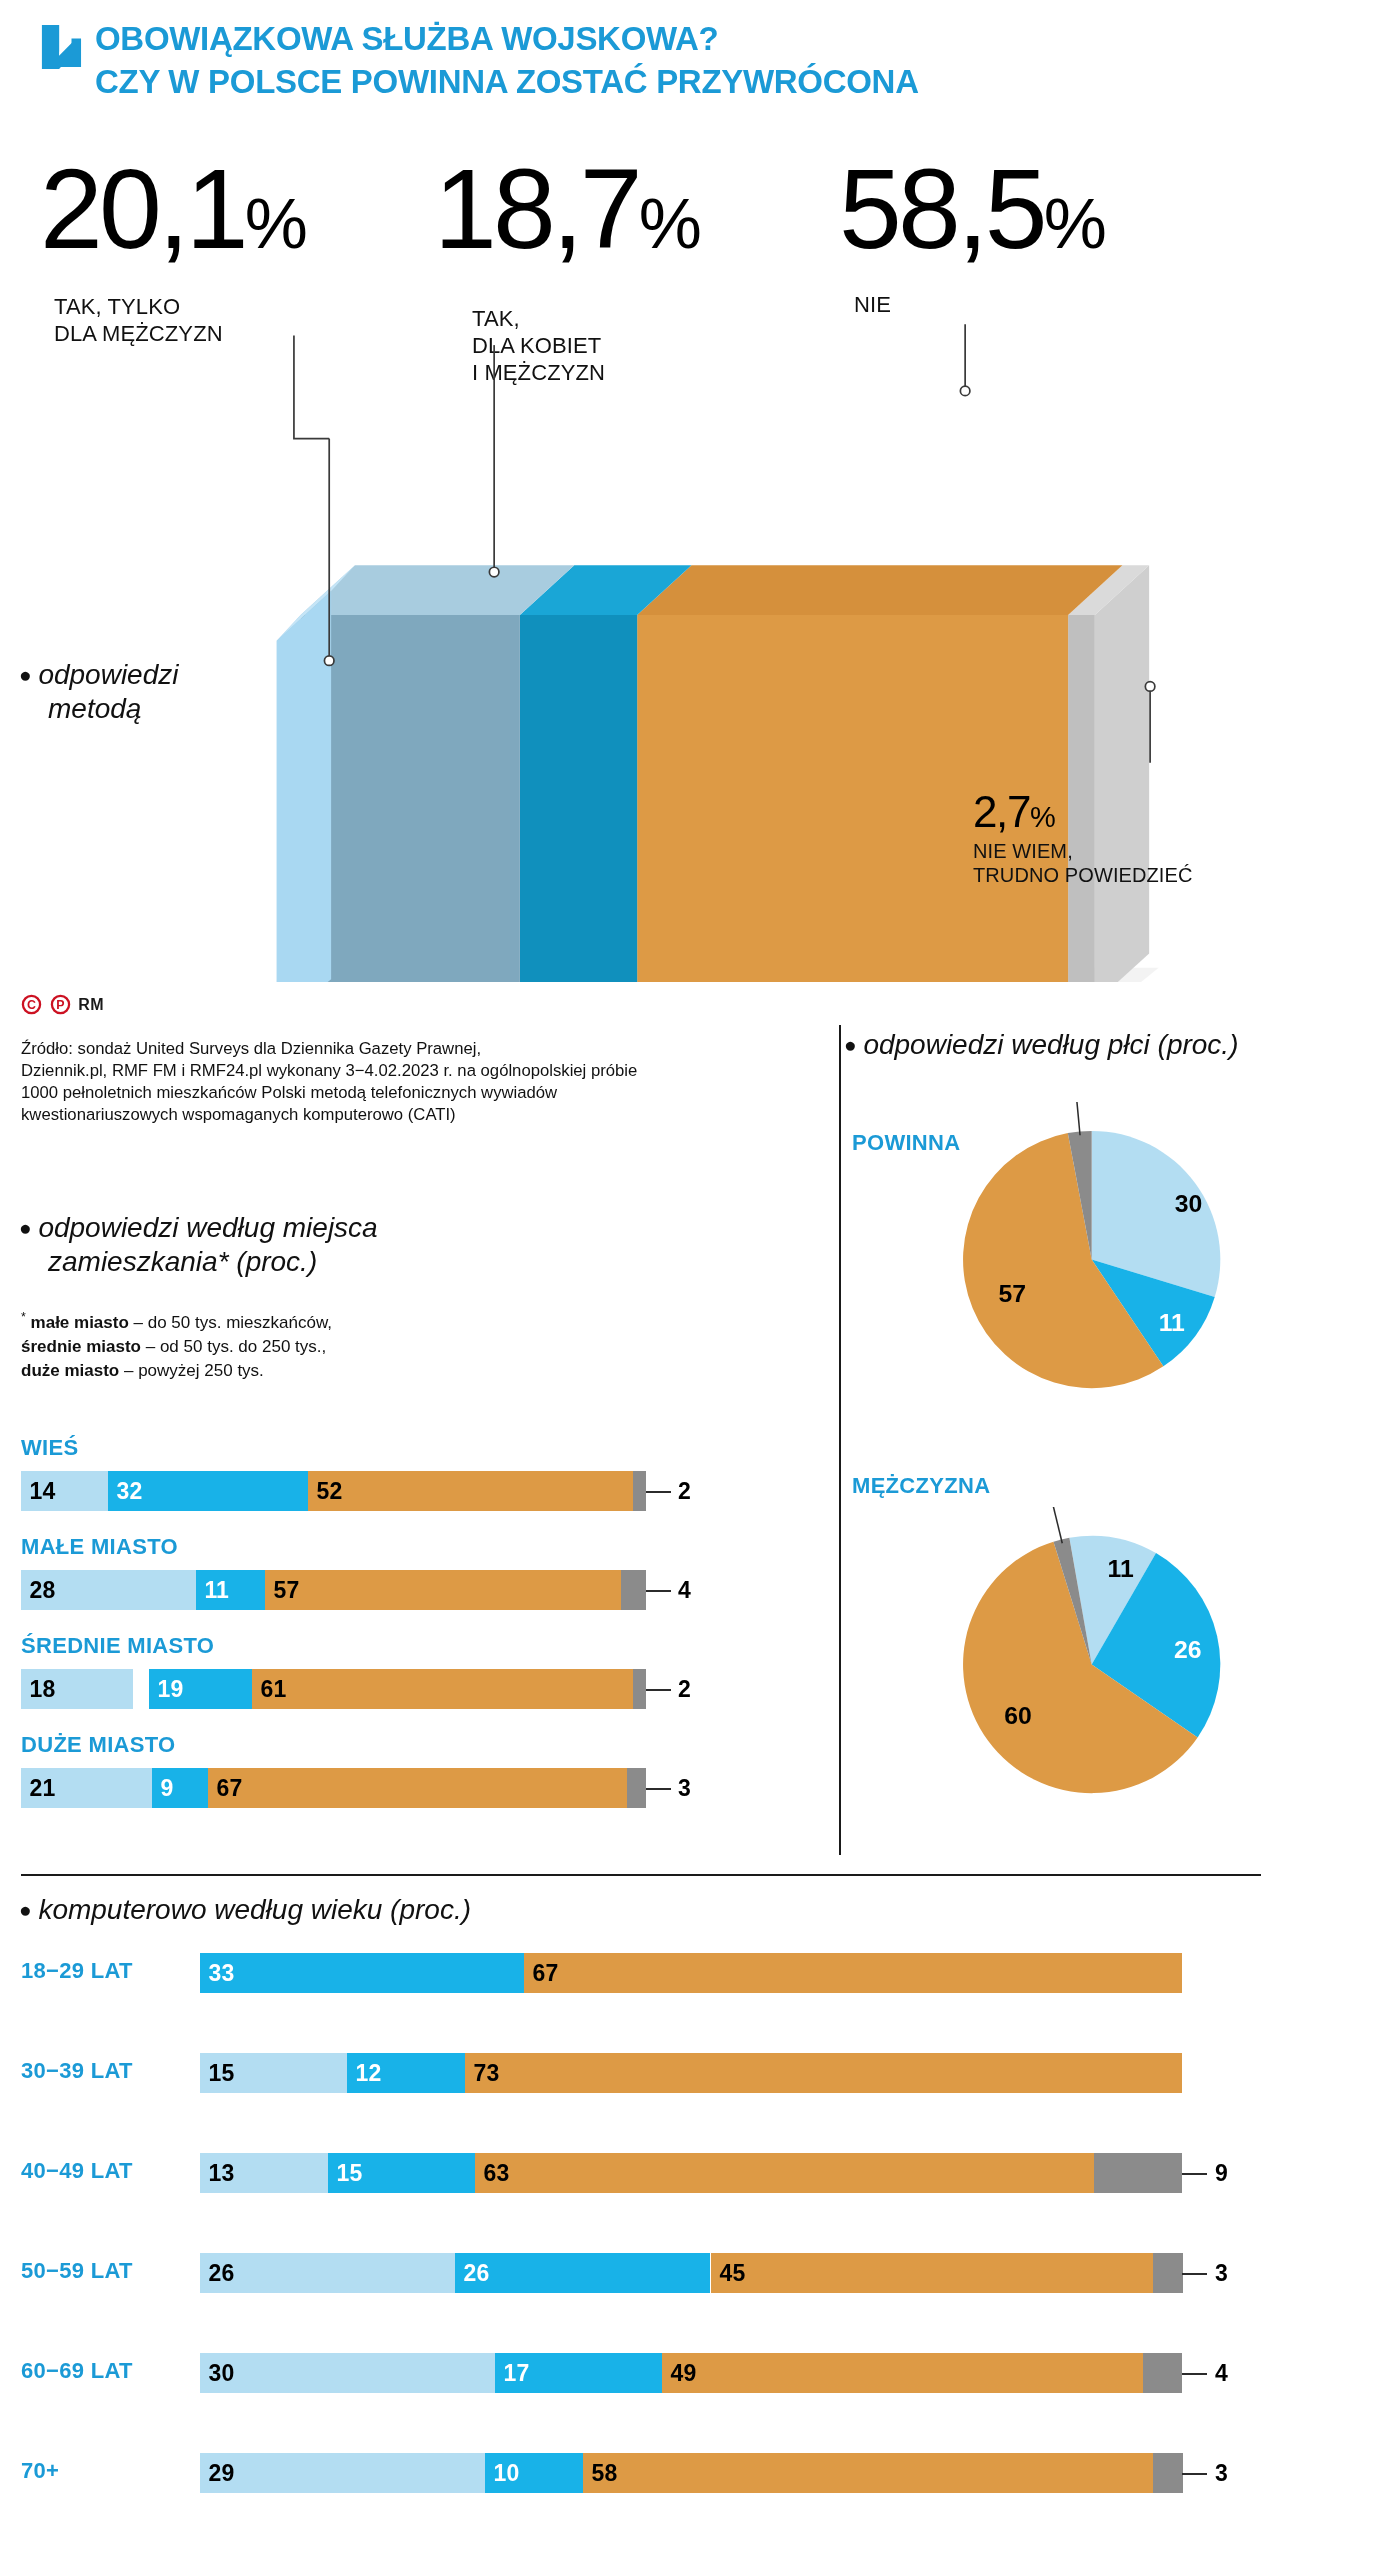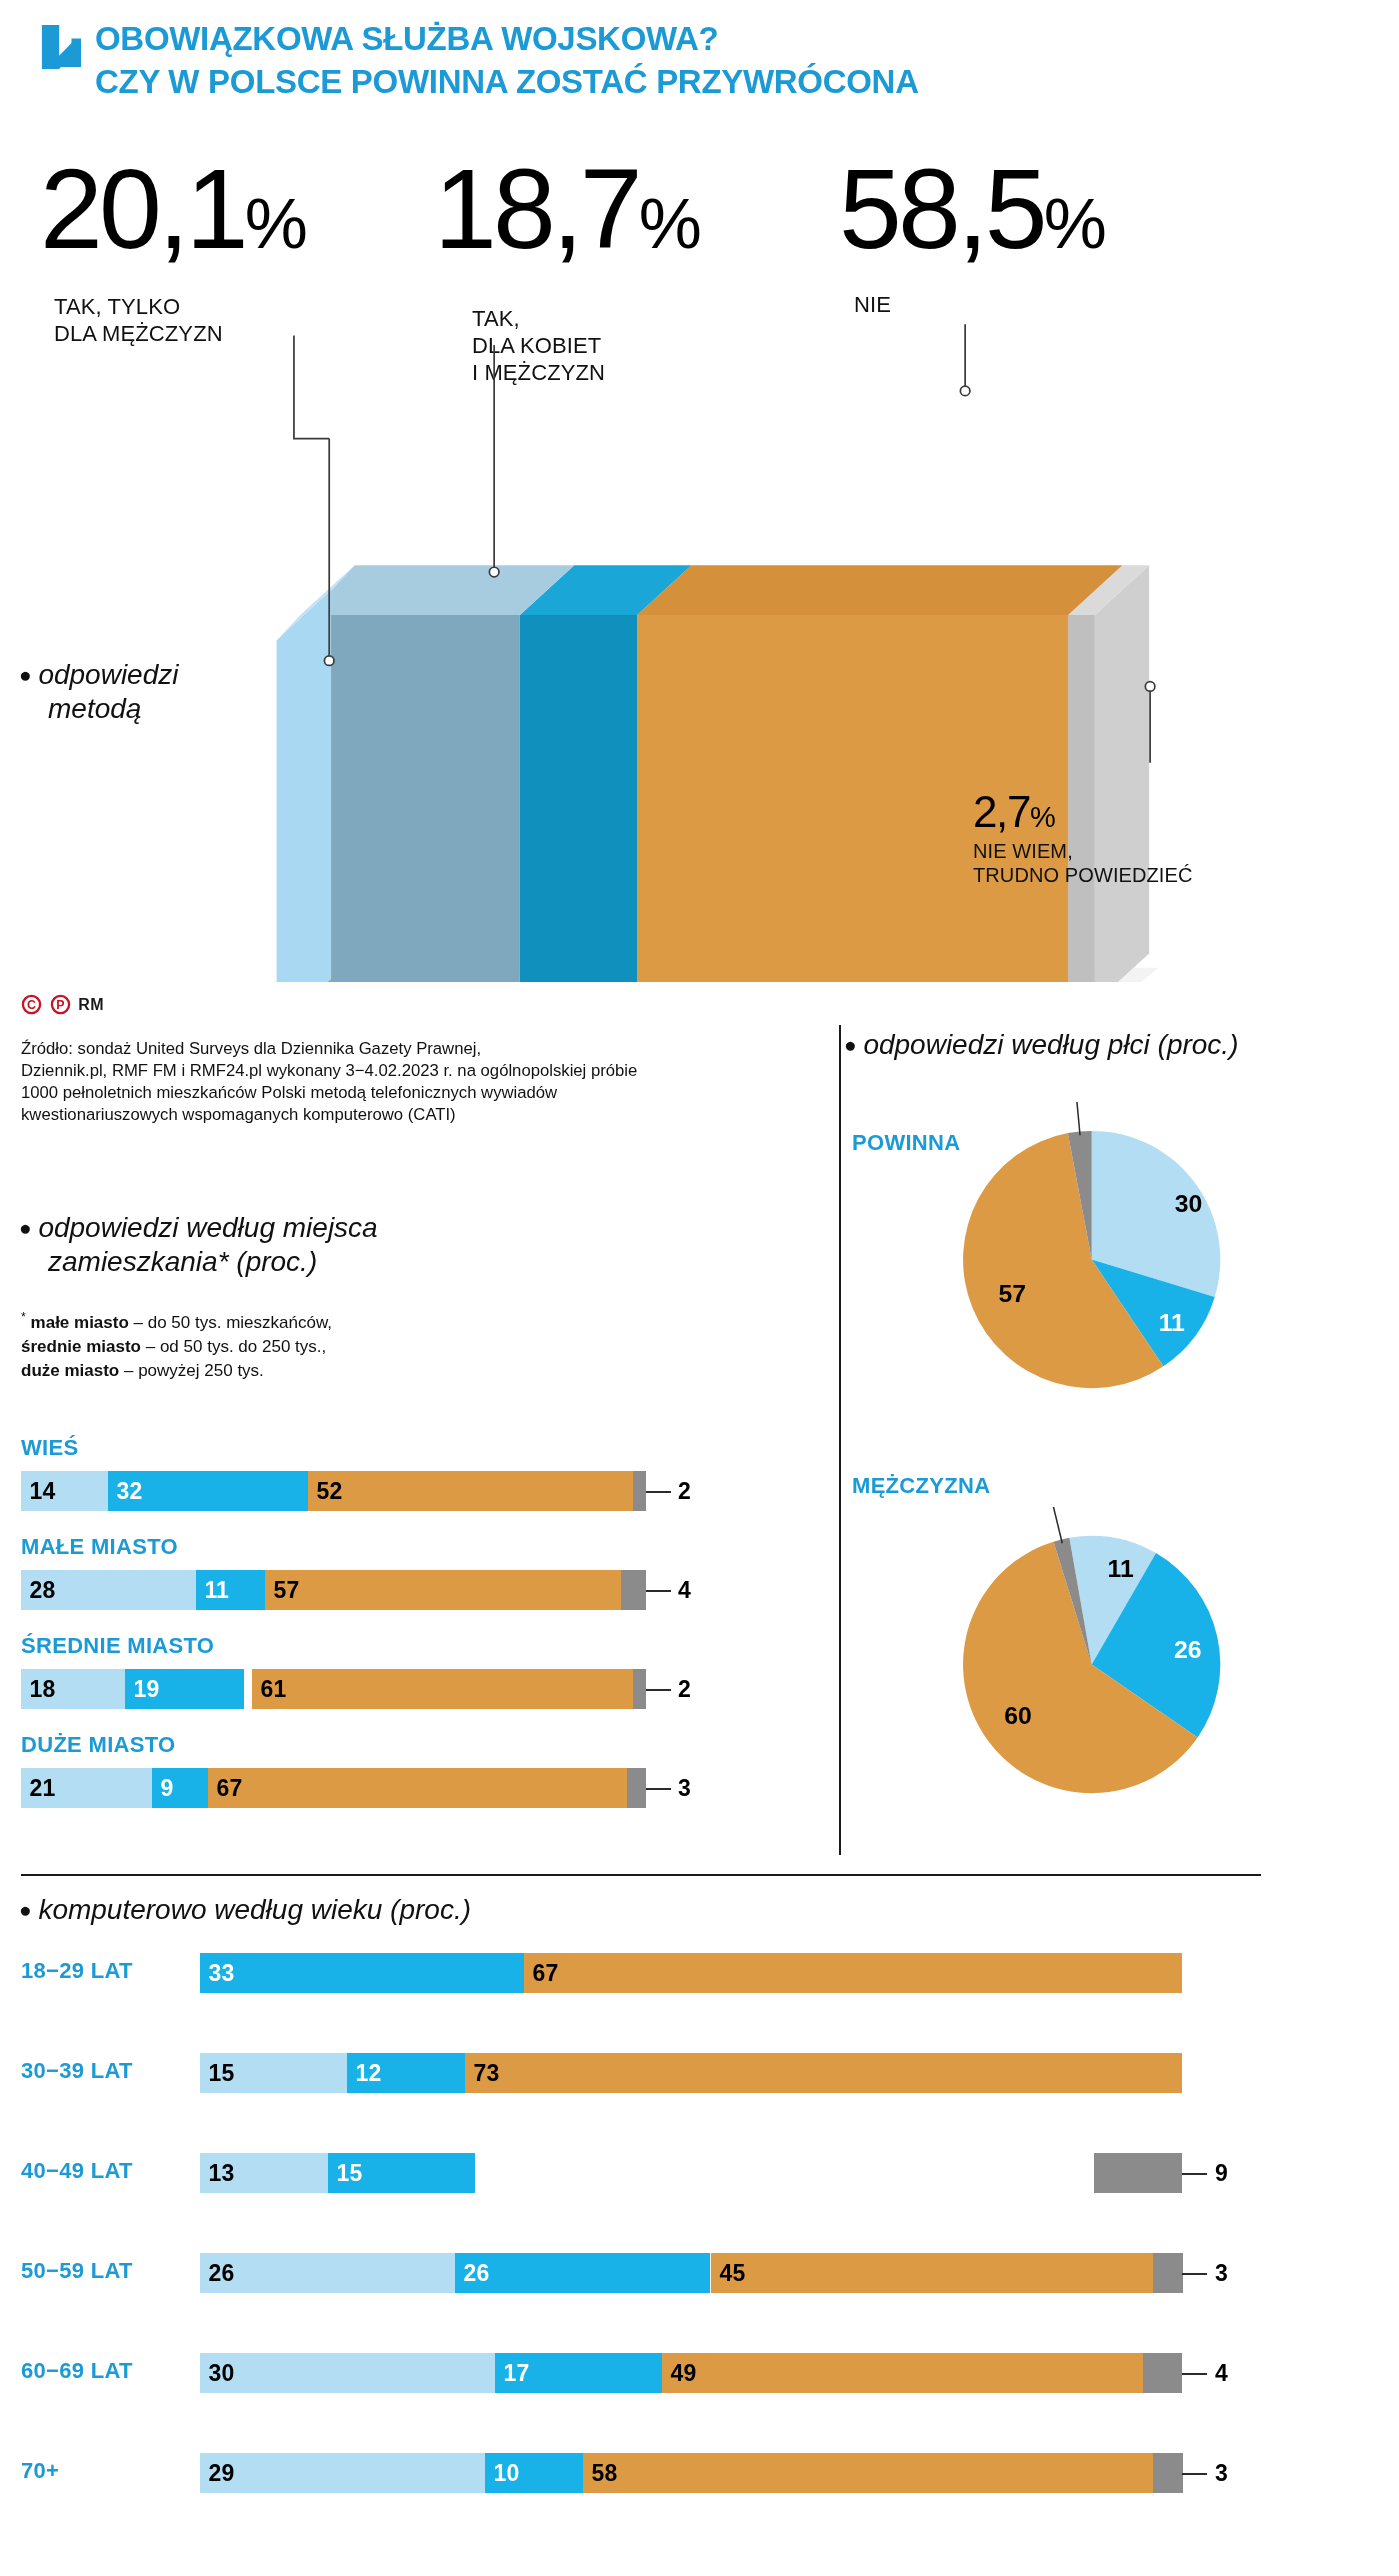--- a/index.html
+++ b/index.html
@@ -207,21 +207,21 @@
         <div class="tail" style="left: 625px; width: 25px;"></div>
         <div class="tailval" style="left: 657px;">4</div>
       </div>
     </div>
     <div style="position: relative; height: 99px;">
       <div class="grouplabel" style="position: absolute; left: 0px; top: 0px;">ŚREDNIE MIASTO</div>
       <div class="barrow" style="position: absolute; left: 0px; top: 36px; right: 0px;">
         <div class="seg s-lightblue" style="left: 0px; width: 112px;">
           <span>18</span>
         </div>
-        <div class="seg s-cyan" style="left: 104px; width: 119px;">
+        <div class="seg s-cyan" style="left: 128px; width: 119px;">
           <span>19</span>
         </div>
         <div class="seg s-orange" style="left: 231px; width: 381px;">
           <span>61</span>
         </div>
         <div class="seg s-gray" style="left: 612px; width: 12.5px;"></div>
         <div class="tail" style="left: 625px; width: 25px;"></div>
         <div class="tailval" style="left: 657px;">2</div>
       </div>
     </div>
@@ -310,20 +310,23 @@
     </div>
     <div style="position: relative; height: 100px;">
       <div class="grouplabel" style="position: absolute; left: 0px; top: 4.8px;">40−49 LAT</div>
       <div class="barrow" style="position: absolute; left: 179px; top: 0px; right: 0px;">
         <div class="seg s-lightblue" style="left: 0px; width: 128px;">
           <span>13</span>
         </div>
         <div class="seg s-cyan" style="left: 128px; width: 147px;">
           <span>15</span>
         </div>
+        <div class="seg s-orange" style="left: 275px; width: 619px;">
+          <span>63</span>
+        </div>
         <div class="seg s-gray" style="left: 894px; width: 88px;"></div>
         <div class="tail" style="left: 982px; width: 25px;"></div>
         <div class="tailval" style="left: 1015px;">9</div>
       </div>
     </div>
     <div style="position: relative; height: 100px;">
       <div class="grouplabel" style="position: absolute; left: 0px; top: 4.8px;">50−59 LAT</div>
       <div class="barrow" style="position: absolute; left: 179px; top: 0px; right: 0px;">
         <div class="seg s-lightblue" style="left: 0px; width: 255px;">
           <span>26</span>

